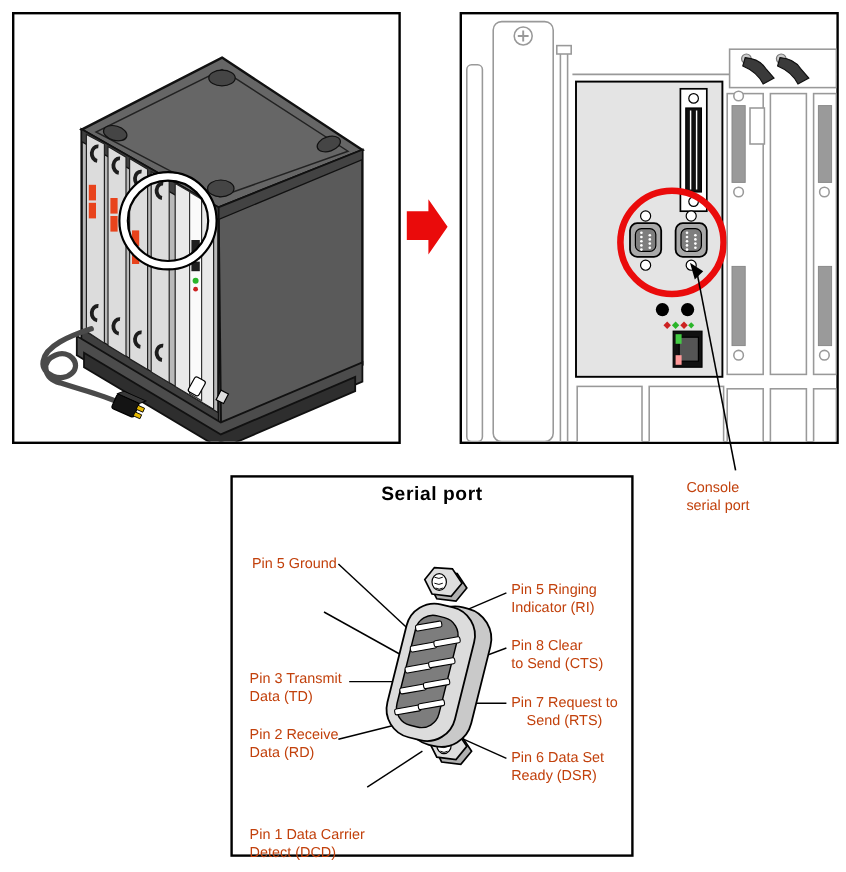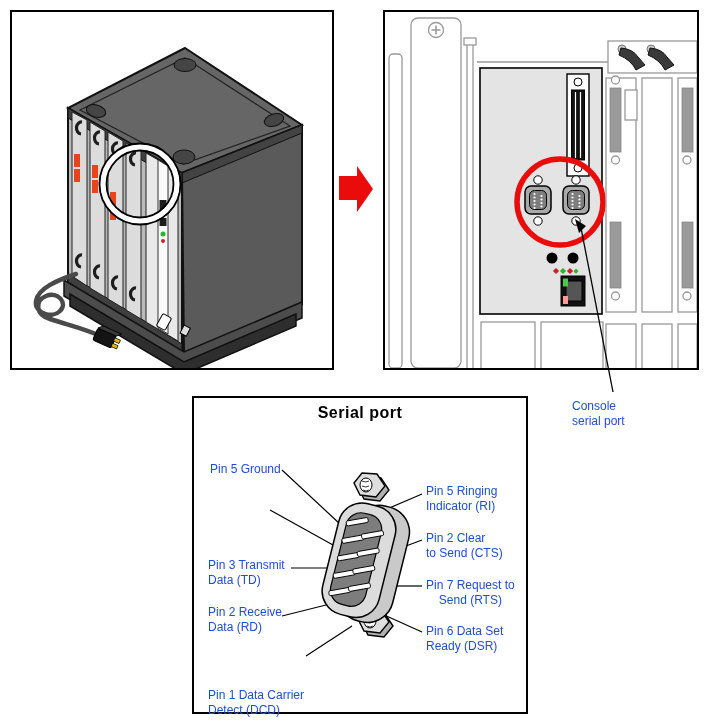--- a/index.html
+++ b/index.html
@@ -6,21 +6,21 @@
   .page{
     position:relative;width:705px;height:727px;background:#fff;overflow:hidden;
     font-family:"Liberation Sans","DejaVu Sans",sans-serif;color:#000;
   }
   .figbox{position:absolute;border:2px solid #000;background:#fff;box-sizing:border-box;}
   #left-box{left:10px;top:10px;width:324px;height:360px;}
   #right-box{left:383px;top:10px;width:316px;height:360px;}
   #bottom-box{left:192px;top:396px;width:336px;height:318px;}
   #arrow-svg{position:absolute;left:334px;top:160px;width:46px;height:60px;}
   #overlay-svg{position:absolute;left:0;top:0;width:705px;height:727px;pointer-events:none;}
-  .label{position:absolute;font-size:12px;line-height:15px;white-space:pre-line;color:#1d4ed8;}
+  .label{position:absolute;font-size:12px;line-height:15px;white-space:pre-line;color:#c2410c;}
   #console-label{left:572px;top:399px;}
   #serial-title{position:absolute;left:0;top:6px;width:100%;text-align:center;
     font-size:16px;font-weight:bold;letter-spacing:0.5px;}
   
   .pl5{left:16px;top:64px;}  .pl4{left:14px;top:102px;}
   .pl3{left:14px;top:160px;} .pl2{left:14px;top:207px;}
   .pl1{left:14px;top:253px;margin-top:37px;} .pr9{left:232px;top:86px;}
   .pr8{left:232px;top:133px;} .pr7{left:232px;top:180px;text-align:center;}
   .pr6{left:232px;top:226px;}
   svg{display:block;}
@@ -321,21 +321,21 @@
     </svg>
     <div class="label pl5">Pin 5 Ground</div>
     <div class="label pl3">Pin 3 Transmit
 Data (TD)</div>
     <div class="label pl2">Pin 2 Receive
 Data (RD)</div>
     <div class="label pl1">Pin 1 Data Carrier
 Detect (DCD)</div>
     <div class="label pr9">Pin 5 Ringing
 Indicator (RI)</div>
-    <div class="label pr8">Pin 2 Clear
+    <div class="label pr8">Pin 8 Clear
 to Send (CTS)</div>
     <div class="label pr7">Pin 7 Request to
 Send (RTS)</div>
     <div class="label pr6">Pin 6 Data Set
 Ready (DSR)</div>
   </div>
 
 </div>
 
 </body></html>

